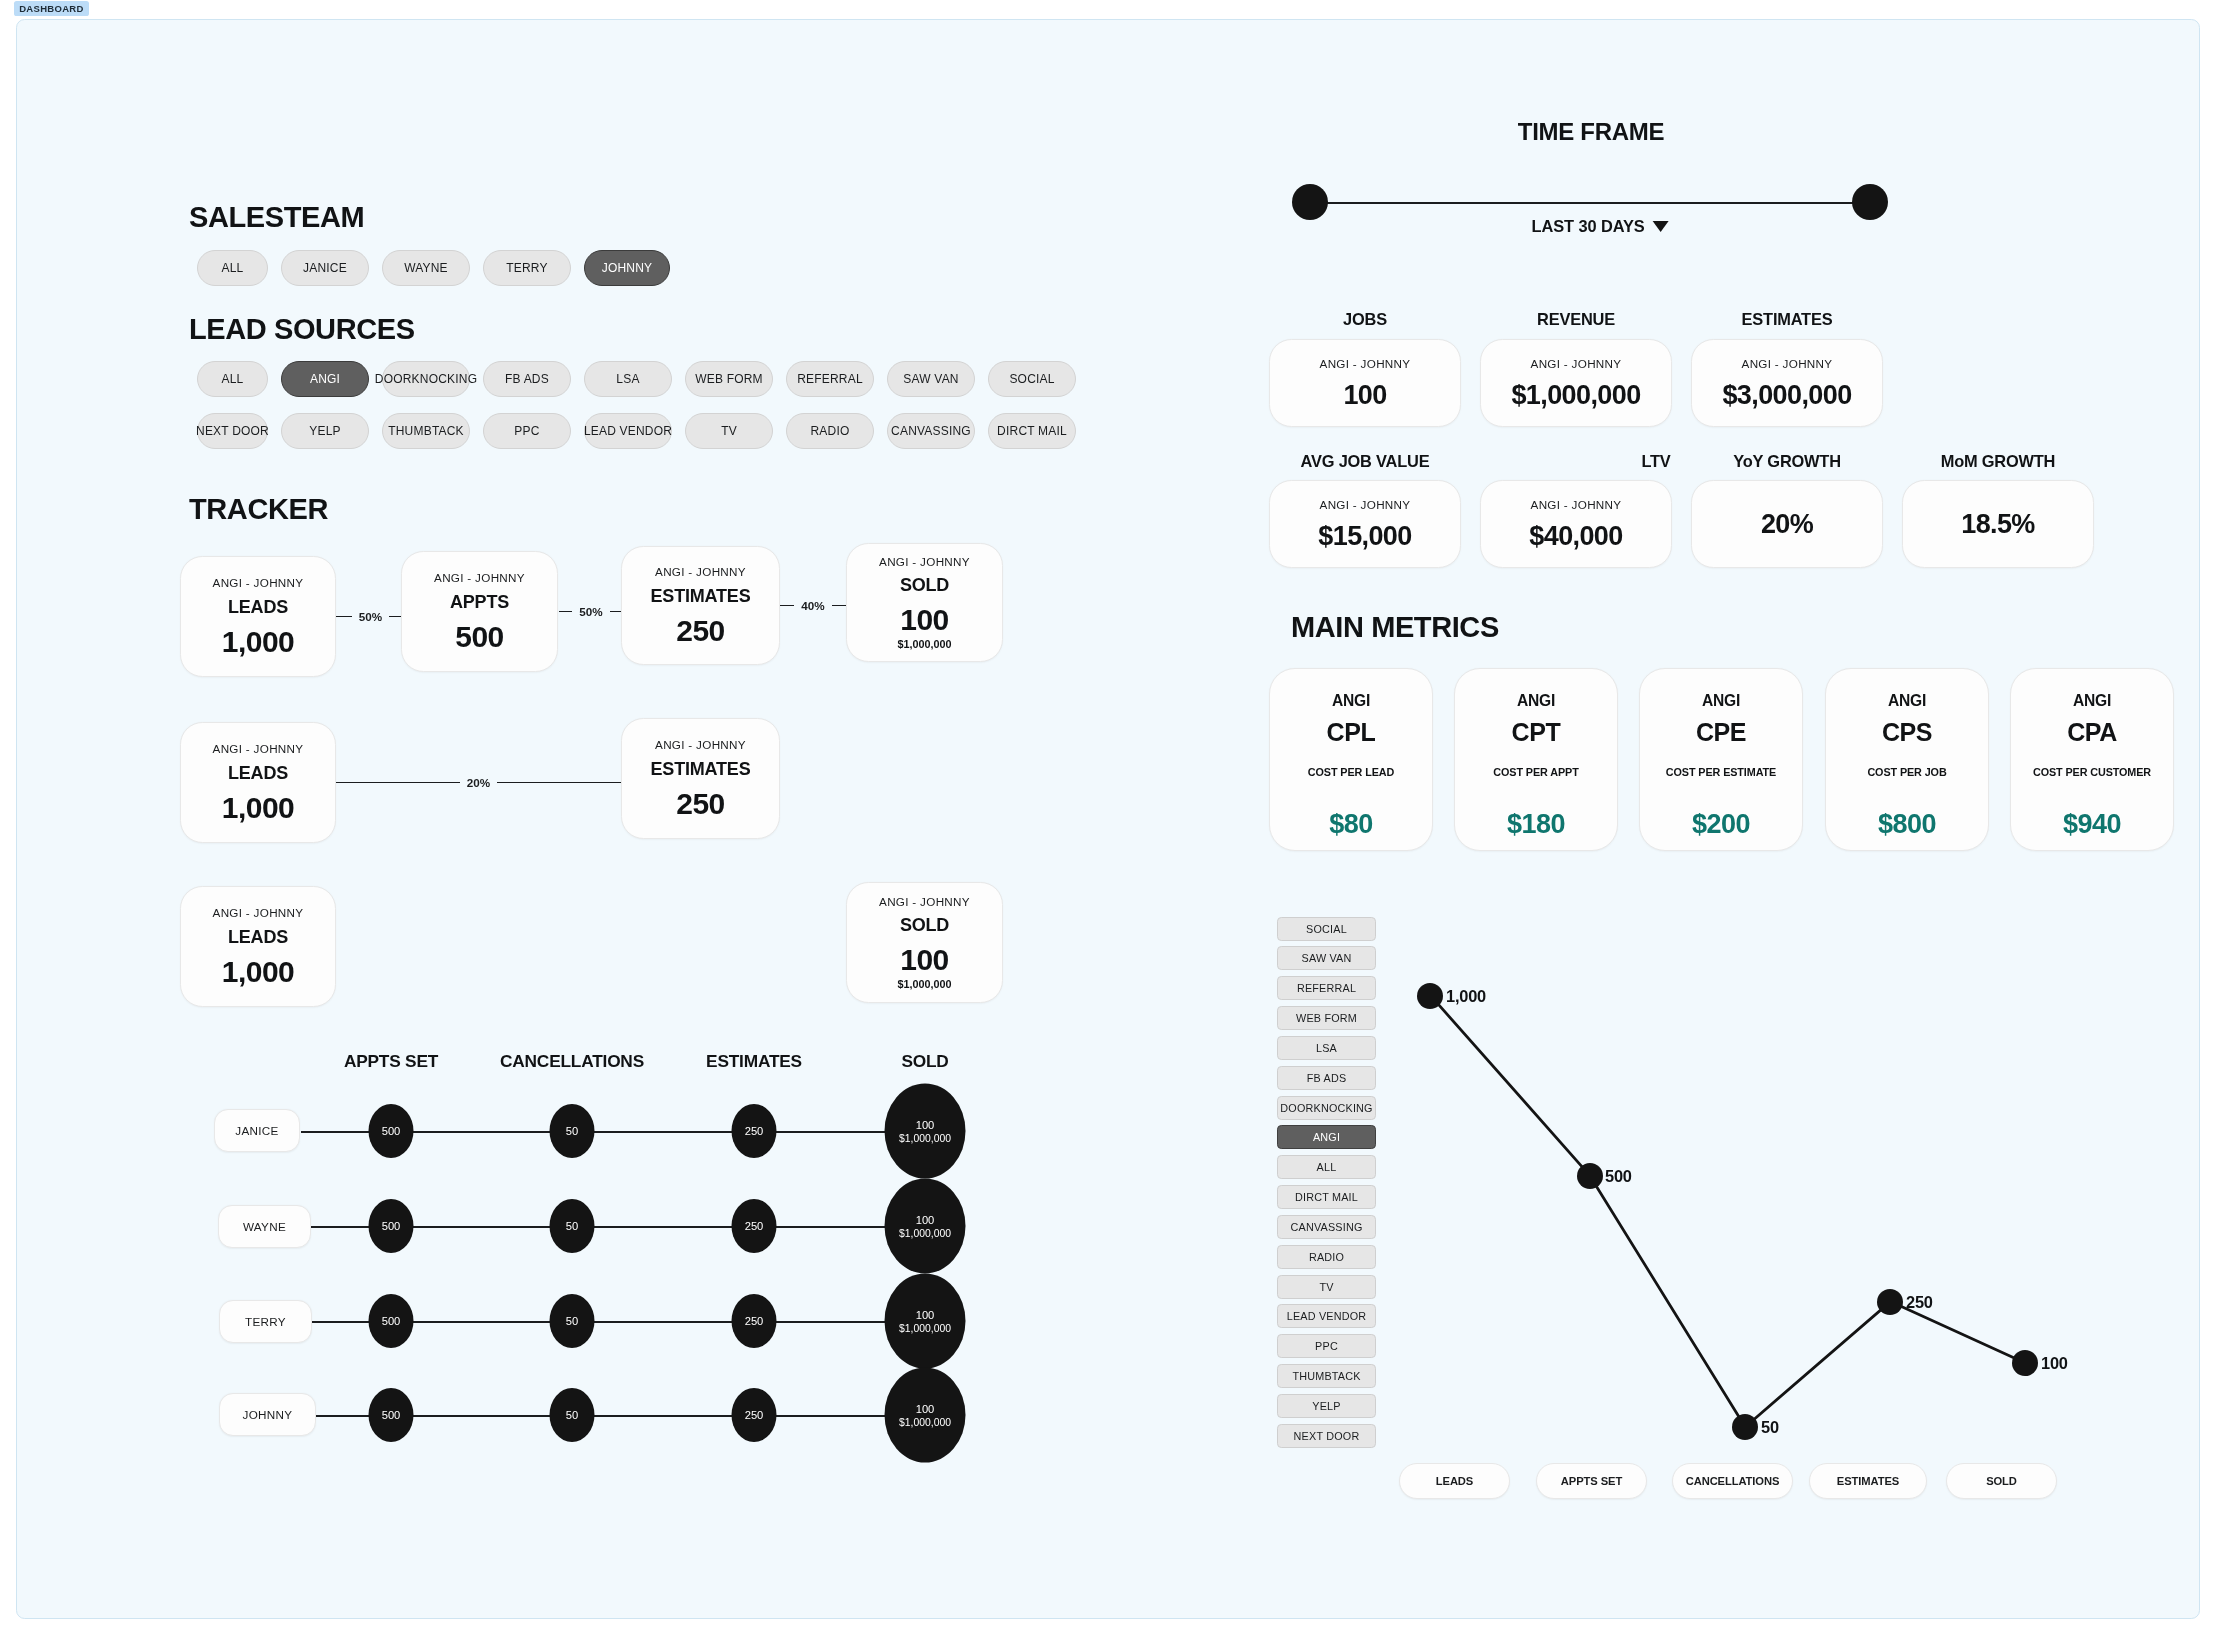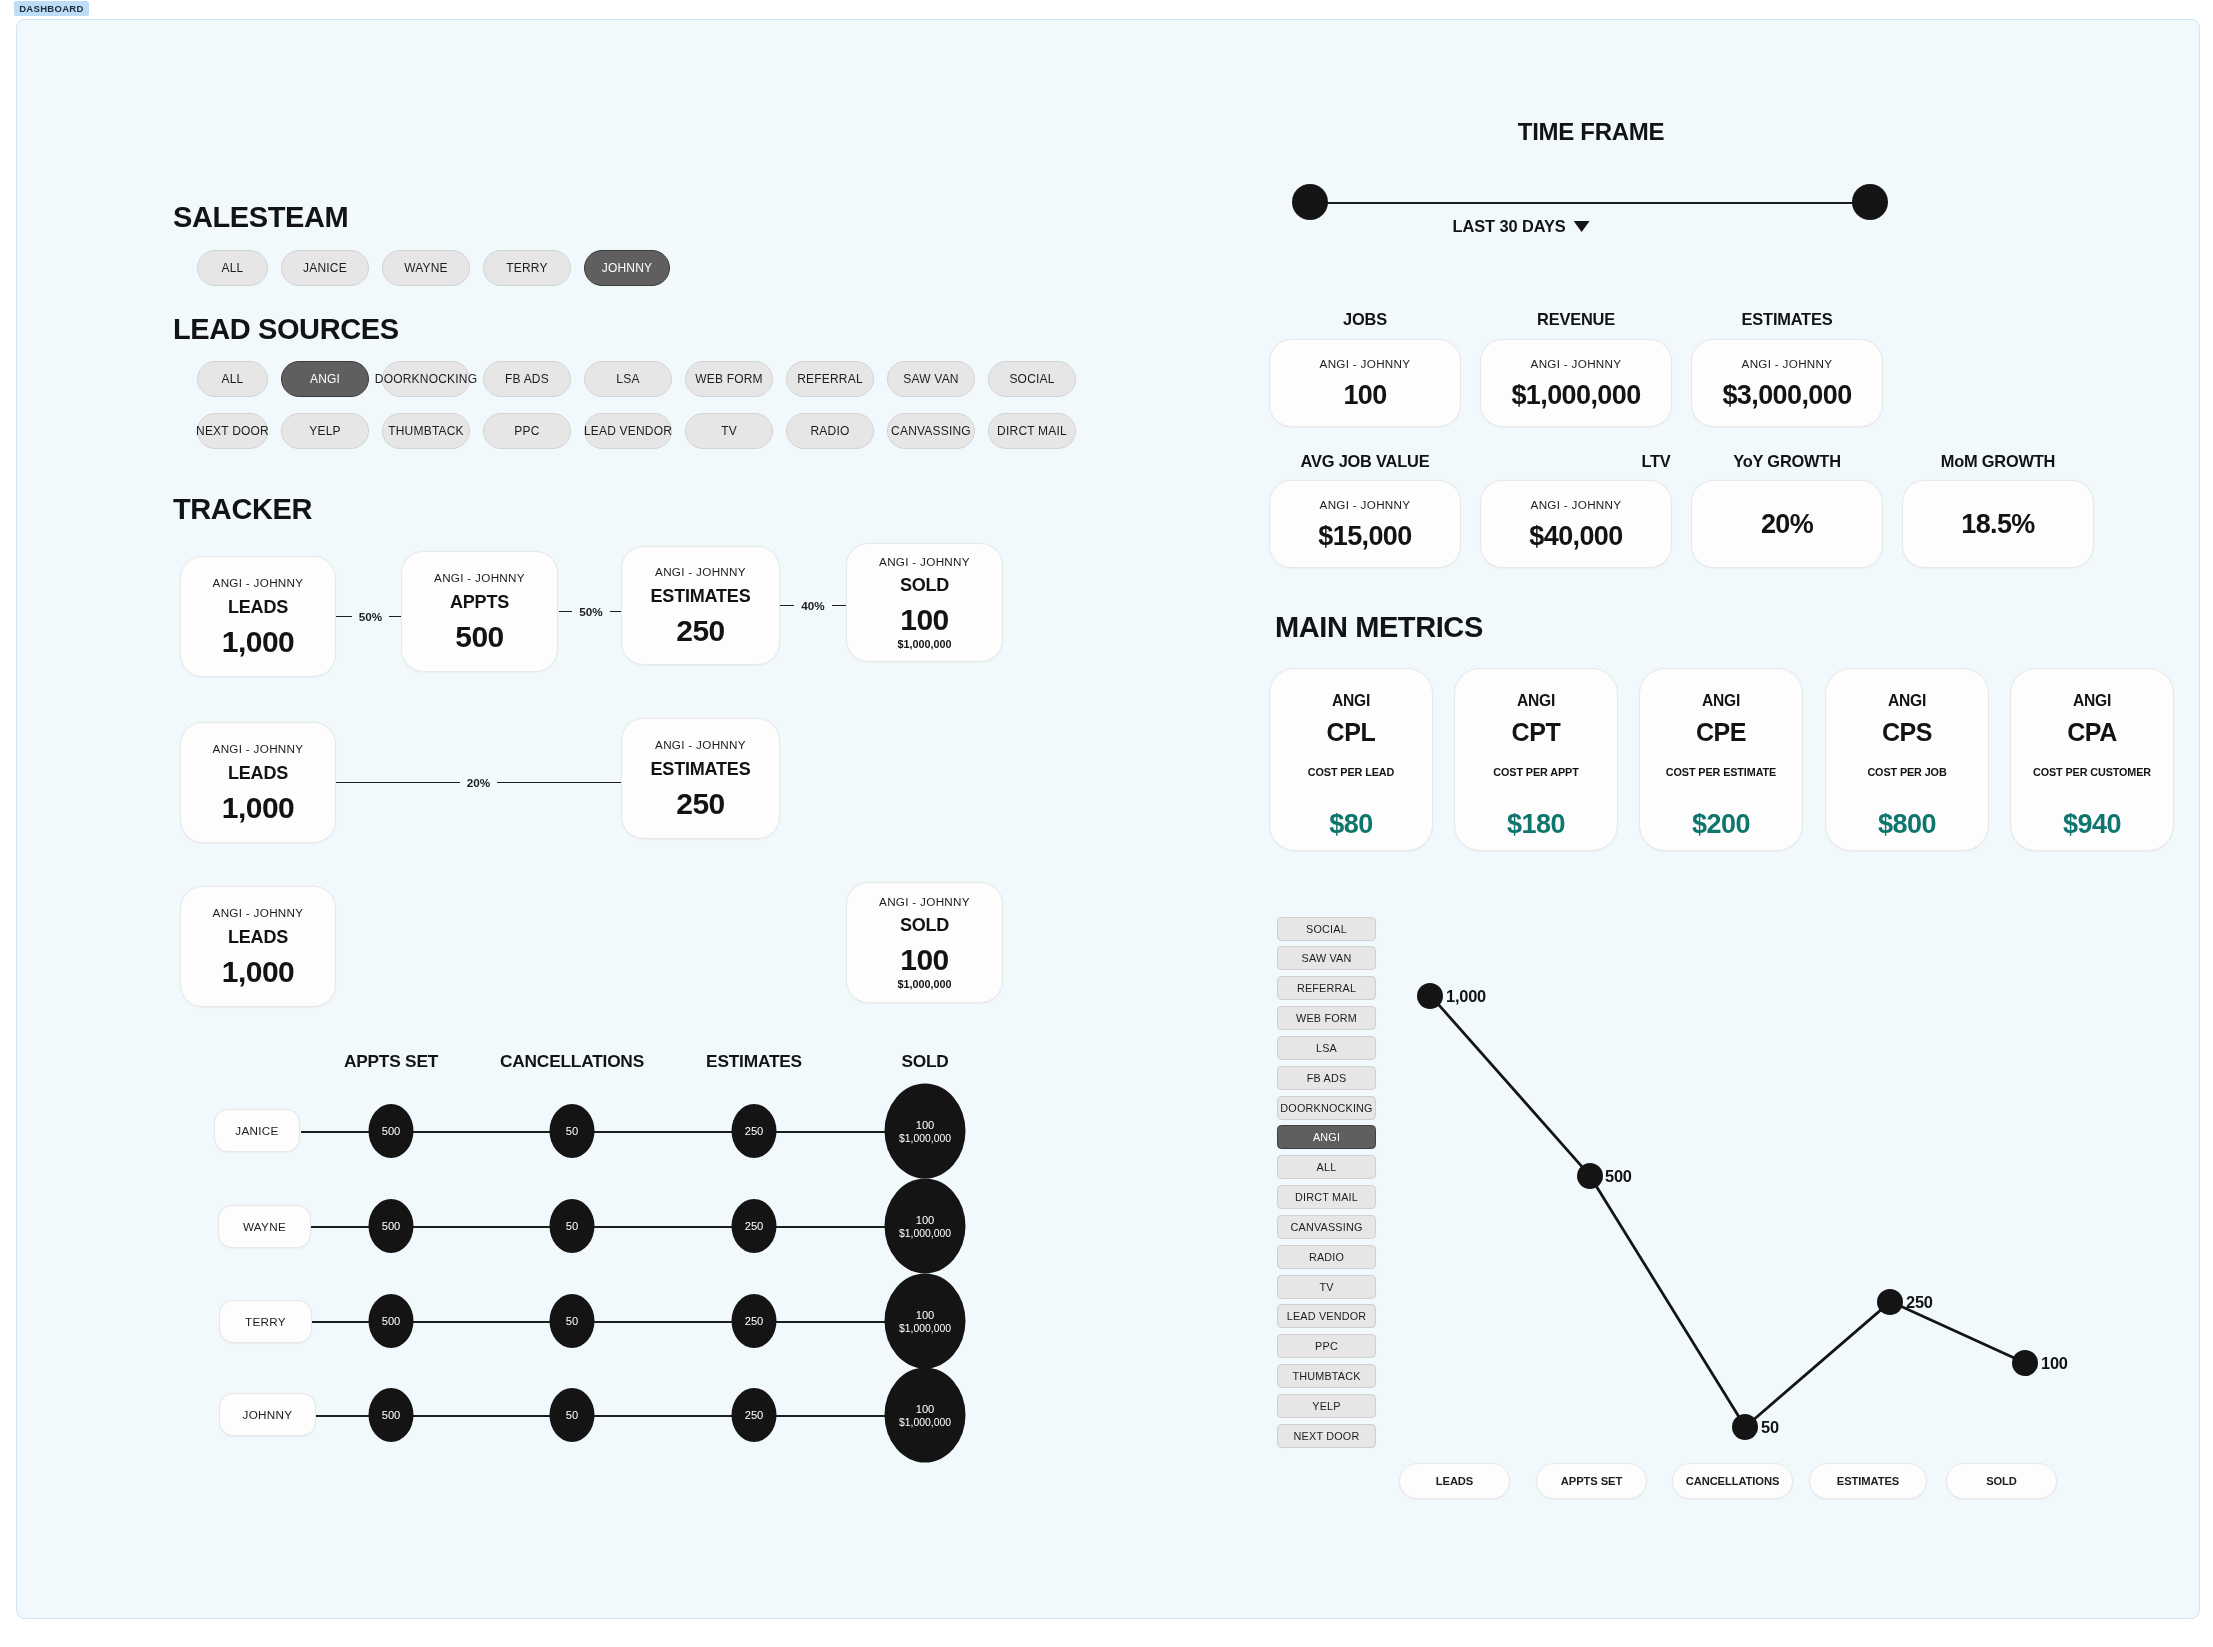--- a/index.html
+++ b/index.html
@@ -36,20 +36,21 @@
   }
 
   
   .h-title {
     position: absolute;
     font-size: 29px;
     font-weight: 700;
     letter-spacing: -0.4px;
     color: #111315;
     white-space: nowrap;
+    margin-left: 16px;
   }
   .pill {
     display: inline-flex;
     align-items: center;
     justify-content: center;
     height: 36px;
     background: #e6e6e6;
     border: 0.9px solid #d3d3d3;
     border-radius: 18px;
     font-size: 12px;
@@ -545,21 +546,21 @@
       <div class="node" style="left: 925px; top: 1415px; width: 81px; height: 95px;">
         <div>100</div>
         <div class="n2">$1,000,000</div>
       </div>
     </div>
 
   <div class="tf-title" style="left:1591px; top:118px;">TIME FRAME</div>
   <div class="tf-track" style="left:1306px; top:202px; width:579px;"></div>
   <div class="tf-knob" style="left:1310px; top:202px;"></div>
   <div class="tf-knob" style="left:1870px; top:202px;"></div>
-  <div class="tf-value" style="left:1521px; top:217px;text-align:right;">
+  <div class="tf-value" style="left:1600px; top:217px;text-align:right;">
     <span>LAST 30 DAYS</span>
     <span class="caret-dn"></span>
   </div>
 
   <div id="kpis">
       <div class="kpi-label" style="left: 1365px; top: 310px;">JOBS</div>
       <div class="kpi-card" style="left: 1269px; top: 339px; width: 192px; height: 88px;">
         <div class="sub">ANGI - JOHNNY</div>
         <div class="val">100</div>
       </div>

